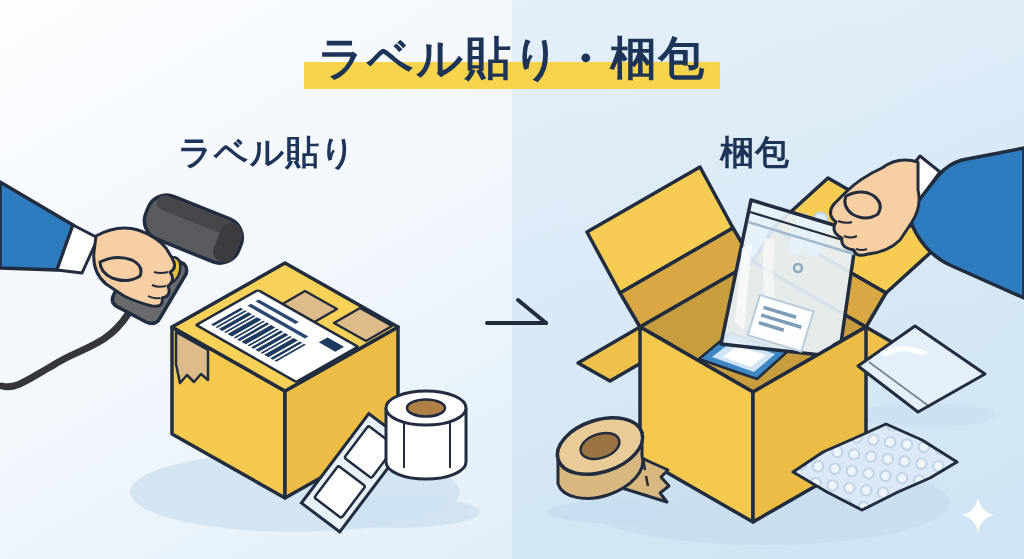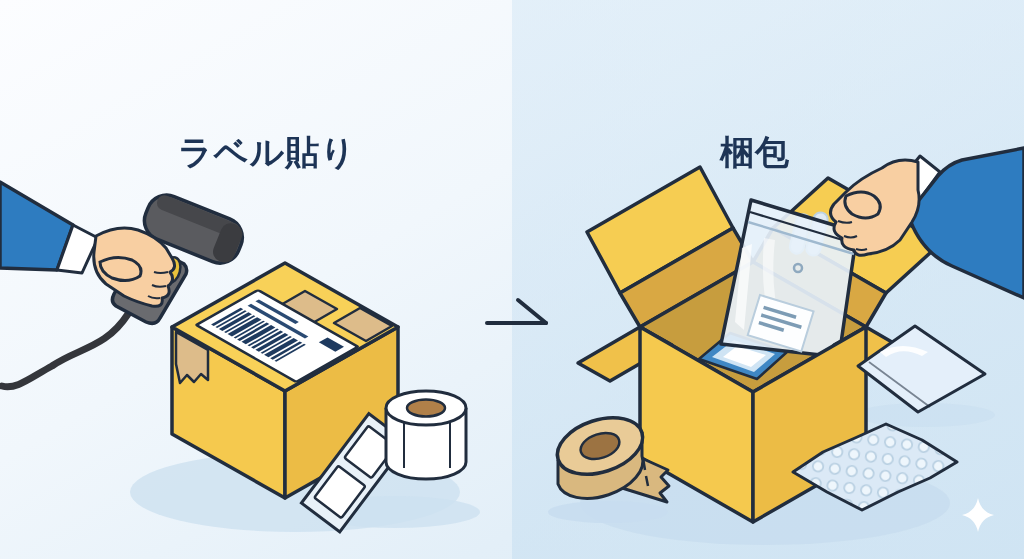--- a/index.html
+++ b/index.html
@@ -194,15 +194,18 @@
       <g>
         <path d="M886,424 L922,440 L957,462 L930,478 L898,492 L862,510 L827,492 L793,472 L823,452 L855,438 Z" fill="#dbe9f6"></path>
         <rect x="780" y="415" width="190" height="105" fill="url(#bub)" clip-path="url(#bubclip)"></rect>
         <path d="M886,424 L922,440 L957,462 L930,478 L898,492 L862,510 L827,492 L793,472 L823,452 L855,438 Z" fill="none" stroke="#212d3e" stroke-width="3" stroke-linejoin="round"></path>
       </g>
 
       <path d="M978,498 Q981,512 994,515 Q981,518 978,532 Q975,518 962,515 Q975,512 978,498 Z" fill="#ffffff"></path>
     </g>
   </svg>
 
+  <div class="page-title">
+    <span class="hl">ラベル貼り・梱包</span>
+  </div>
   <div class="section-label right">梱包</div>
   <div class="section-label left">ラベル貼り</div>
 </div>
 
 </body></html>

